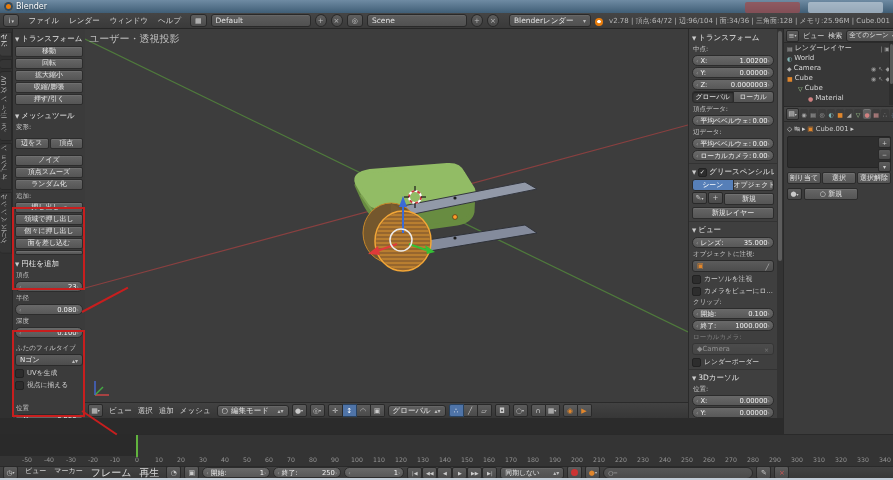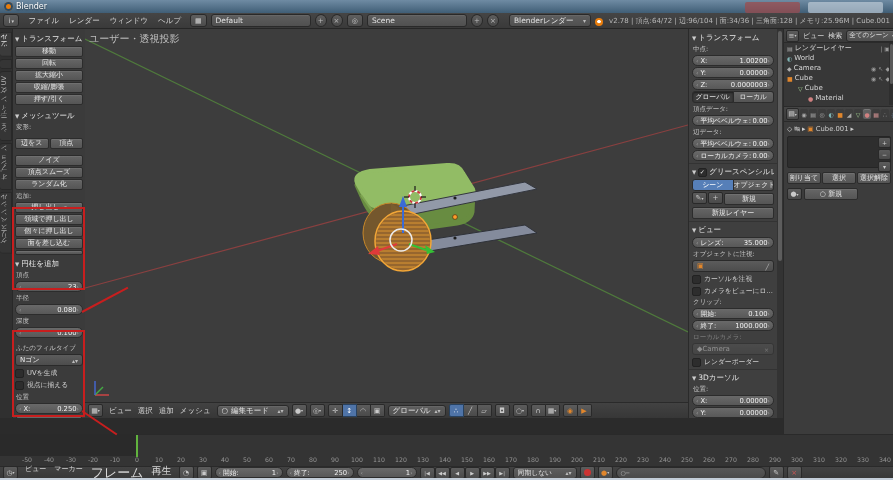--- a/index.html
+++ b/index.html
@@ -240,21 +240,21 @@
 
     <div class="cbrow">
           <span class="cb"></span>
           <span>UVを生成</span>
         </div>
         <div class="cbrow">
           <span class="cb"></span>
           <span>視点に揃える</span>
         </div>
       </div>
-    <div class="lbl" style="margin-top:3px">位置</div>
+    <div class="lbl" style="margin-top:14px">位置</div>
     <div>
 
     <div class="numfield">
           <span class="arr">‹</span>
           <span class="nl">X:</span>
           <span class="nv">0.250</span>
           <span class="arr">›</span>
         </div>
         <div class="numfield">
           <span class="arr">‹</span>
@@ -678,21 +678,21 @@
     <span class="tick">320</span>
     <span class="tick">330</span>
     <span class="tick">340</span>
   </div>
 <div class="abs tl-header">
   <span class="hicon">◷<span style="font-size:4px">▾</span></span>
   <span style="display:flex">
 
   <span class="menu" style="padding:0 4px;font-size:7px">ビュー</span>
       <span class="menu" style="padding:0 4px;font-size:7px">マーカー</span>
-      <span class="menu" style="padding:0 4px;font-size:13px">フレーム</span>
+      <span class="menu" style="padding:0 4px;font-size:10px">フレーム</span>
       <span class="menu" style="padding:0 4px;font-size:10px">再生</span>
     </span>
   <span class="hicon">◔</span>
   <span class="hicon">▣</span>
   <span class="numfield" style="width:60px;margin:0">
       <span class="arr">‹</span>
       <span class="nl">開始:</span>
       <span class="nv">1</span>
       <span class="arr">›</span>
     </span>

